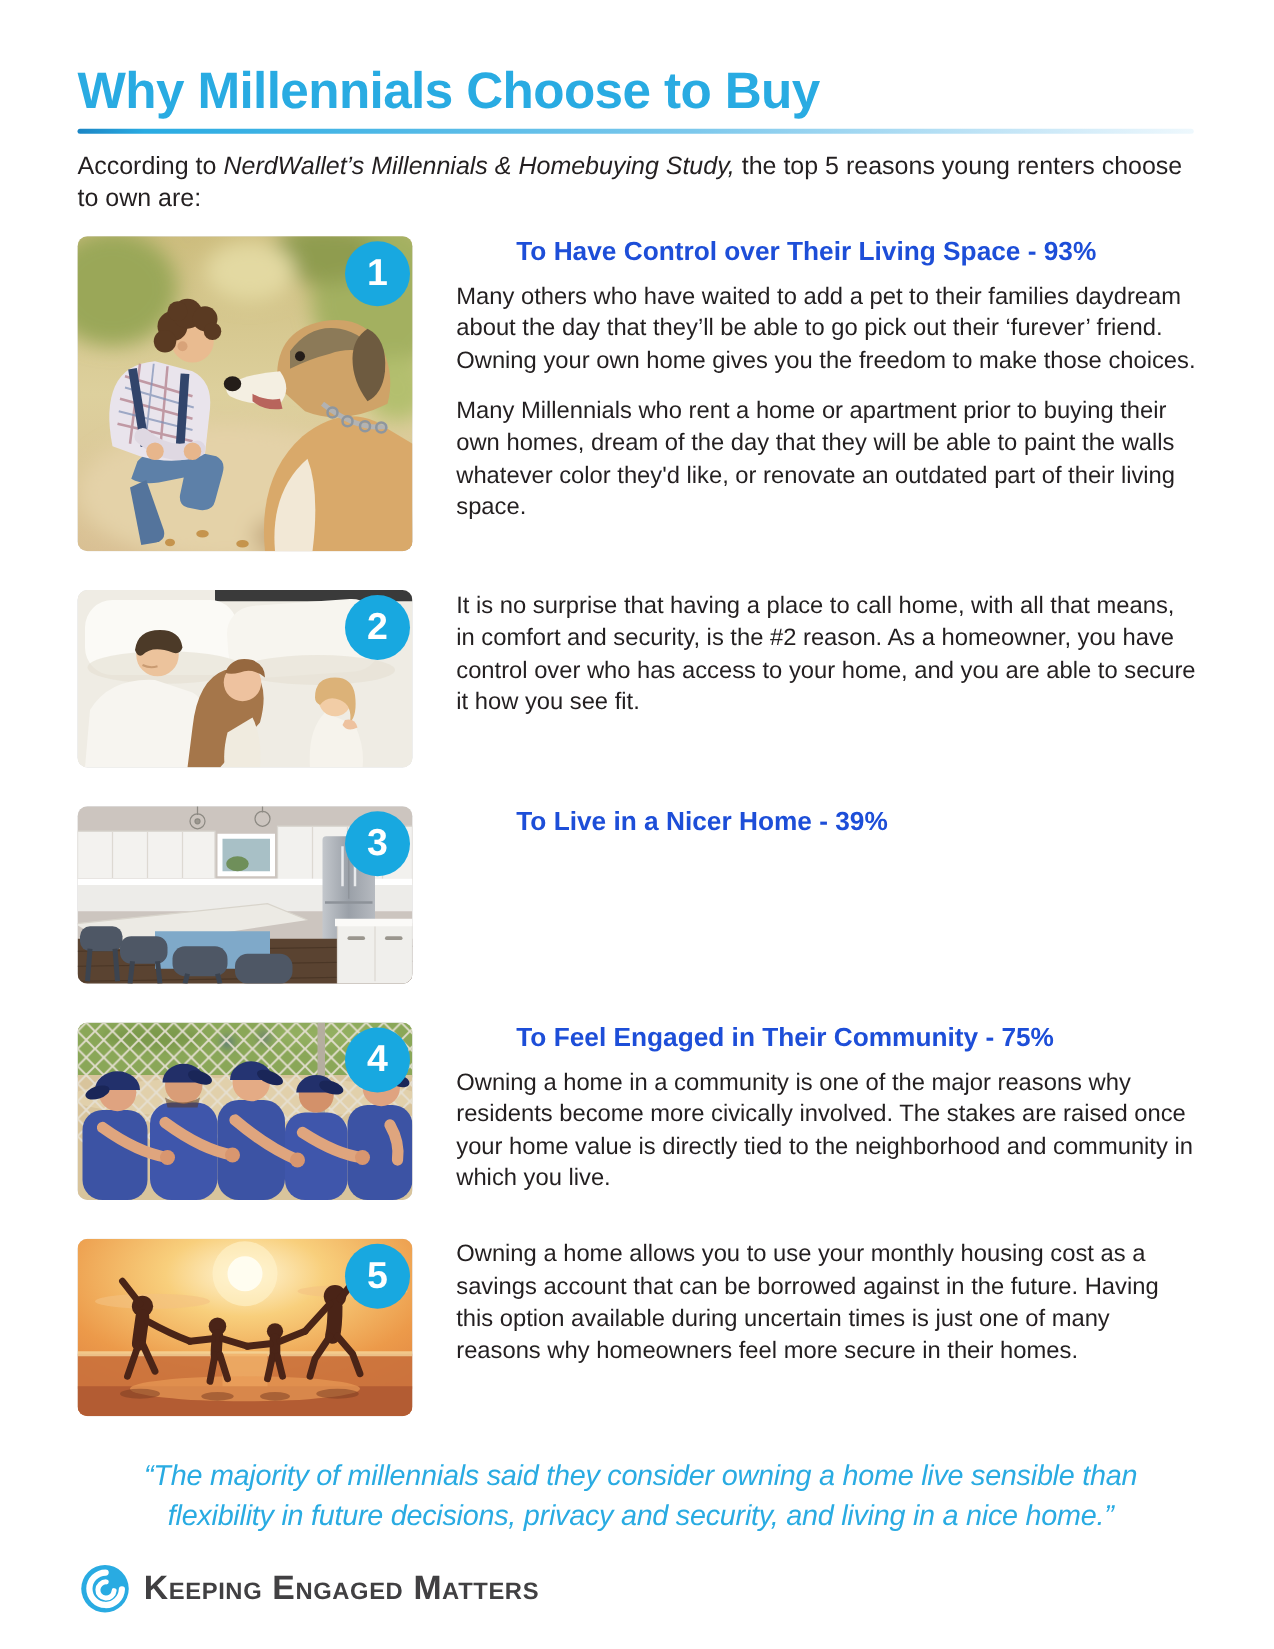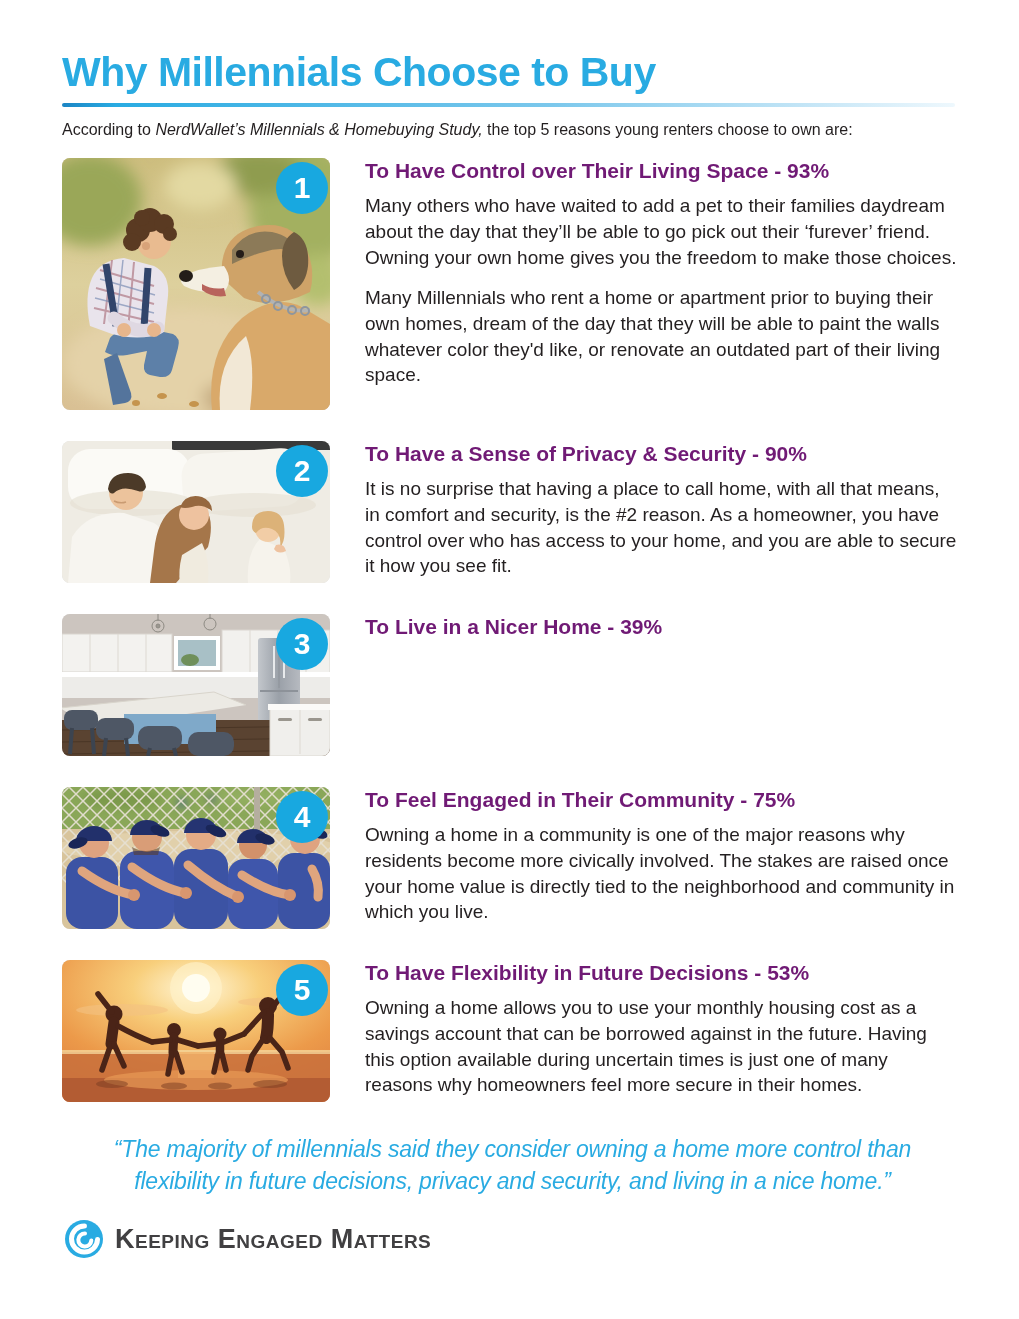--- a/index.html
+++ b/index.html
@@ -4,31 +4,31 @@
 <style>
   * { margin:0; padding:0; box-sizing:border-box; }
   html,body { background:#ffffff; }
   body { width:1019px; height:1319px; font-family:"Liberation Sans", sans-serif; color:#231f20; overflow:hidden; }
   .page { width:1019px; height:1319px; padding:50px 56px 0 62px; }
 
   .title { font-size:41px; font-weight:bold; color:#29abe2; line-height:1.08; letter-spacing:-0.5px; margin-bottom:9px; }
   .rule { height:4px; width:893px; margin-bottom:13px;
           background:linear-gradient(to right,#1b85c4 0%, #29abe2 6%, #7cc8ec 55%, #c8e7f7 85%, #eef8fd 100%);
           border-radius:2px; }
-  .intro { font-size:16px; line-height:1.3; margin-bottom:17px; max-width:900px; }
+  .intro { font-size:20px; line-height:1.3; margin-bottom:17px; max-width:900px; }
   .intro .src { font-style:italic; }
 
   .section { display:flex; gap:35px; margin-bottom:31px; }
   .photo { position:relative; width:268px; flex:0 0 268px; border-radius:8px; overflow:hidden; background:#ddd; }
   .photo svg { display:block; }
   .badge { position:absolute; top:4px; right:2px; width:52px; height:52px; border-radius:50%;
            background:#18a8e0; color:#fff; font-size:30px; font-weight:bold;
            display:flex; align-items:center; justify-content:center; }
   .content { width:615px; padding-top:0; }
-  .content h2 { font-size:21px; font-weight:bold; color:#701a75; line-height:1.25; margin-bottom:9px; }
+  .content h2 { font-size:21px; font-weight:bold; color:#1d4ed8; line-height:1.25; margin-bottom:9px;margin-left:48px; }
   .content p { font-size:19px; line-height:1.35; margin-bottom:15px; max-width:592px; }
   .content p:last-child { margin-bottom:0; }
 
   .quote { margin:14px auto 0; text-align:center; color:#29abe2; font-style:italic; font-size:23px;
            line-height:1.4; letter-spacing:-0.2px; font-weight:500; }
   .quote span { display:block; white-space:nowrap; }
 
   .footer { display:flex; align-items:center; gap:11px; margin:22px 0 0 2px; }
   .logo { width:40px; height:40px; }
   .brand { font-variant:small-caps; font-weight:bold; font-size:27px; color:#414042; letter-spacing:0.5px; }
@@ -157,21 +157,20 @@
         <g>
           <path d="M186 142 q-2 -30 12 -44 l24 10 q8 18 6 34 z" fill="#f6f3ec"></path>
           <circle cx="206" cy="88" r="13" fill="#f2cda6"></circle>
           <path d="M190 86 q0 -16 16 -16 q14 0 16 14 q2 16 -4 22 q2 -14 -8 -18 q-10 -4 -16 4 q-4 -2 -4 -6 z" fill="#dcb278"></path>
           <path d="M214 104 q8 -2 10 6 q-8 4 -12 -2 z" fill="#eec29f"></path>
         </g>
       </svg>
       <div class="badge">2</div>
     </div>
     <div class="content">
-      <h2>To Have a Sense of Privacy &amp; Security - 90%</h2>
       <p>It is no surprise that having a place to call home, with all that means, in comfort and security, is the #2 reason. As a homeowner, you have control over who has access to your home, and you are able to secure it how you see fit.</p>
     </div>
   </div>
 
   <div class="section">
     <div class="photo">
       <svg width="268" height="142" viewBox="0 0 268 142">
         <defs>
           <linearGradient id="steel" x1="0" y1="0" x2="1" y2="0">
             <stop offset="0" stop-color="#c3c7cc"></stop>
@@ -382,27 +381,26 @@
         <g fill="#7a3d22" opacity="0.5">
           <ellipse cx="50" cy="124" rx="16" ry="4"></ellipse>
             <ellipse cx="112" cy="126" rx="13" ry="3.5"></ellipse>
             <ellipse cx="158" cy="126" rx="12" ry="3.5"></ellipse>
             <ellipse cx="208" cy="124" rx="17" ry="4"></ellipse>
         </g>
       </svg>
       <div class="badge">5</div>
     </div>
     <div class="content">
-      <h2>To Have Flexibility in Future Decisions - 53%</h2>
       <p>Owning a home allows you to use your monthly housing cost as a savings account that can be borrowed against in the future. Having this option available during uncertain times is just one of many reasons why homeowners feel more secure in their homes.</p>
     </div>
   </div>
 
   <div class="quote">
-    <span>“The majority of millennials said they consider owning a home more control than</span>
+    <span>“The majority of millennials said they consider owning a home live sensible than</span>
     <span>flexibility in future decisions, privacy and security, and living in a nice home.”</span>
   </div>
 
   <div class="footer">
     <svg class="logo" viewBox="0 0 40 40">
       <circle cx="20" cy="20" r="19" fill="#29abe2"></circle>
       <path d="M20.5 7 A 13 13 0 1 0 33.5 20.5" fill="none" stroke="#ffffff" stroke-width="5" stroke-linecap="round"></path>
       <path d="M21 14.5 A 6.5 6.5 0 1 0 27.3 21.5" fill="none" stroke="#ffffff" stroke-width="4" stroke-linecap="round"></path>
     </svg>
     <span class="brand">Keeping Engaged Matters</span>

